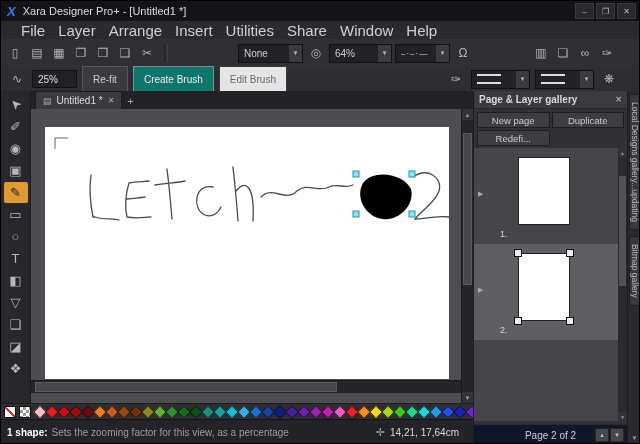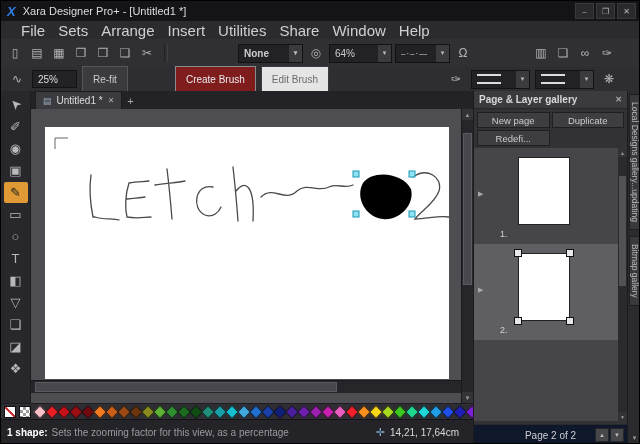--- a/index.html
+++ b/index.html
@@ -19,27 +19,27 @@
   
   .toolbar1{position:absolute;left:0;top:38px;right:0;height:28px;background:#303034;border-bottom:1px solid #222226;display:flex;align-items:center;padding:0 4px;gap:3px;}
   .toolbar2{position:absolute;left:0;top:66px;right:0;height:24px;background:#2e2e32;border-bottom:1px solid #1d1d21;display:flex;align-items:center;gap:5px;padding:0 6px;}
   .icon-group{display:flex;gap:2px;align-items:center;}
   .tbtn{width:20px;height:20px;display:flex;align-items:center;justify-content:center;font-size:12px;color:#b4b4b8;}
   .sep{width:2px;height:18px;border-left:1px solid #202024;border-right:1px solid #3e3e43;margin:0 4px;}
   .spacer60{width:60px;}
   .flexspacer{flex:1;}
   .dropdown{height:17px;background:#222226;border:1px solid #121216;display:flex;align-items:center;font-size:10px;color:#ccc;padding-left:5px;}
   .dropdown .arrow{width:13px;height:100%;display:flex;align-items:center;justify-content:center;background:#3a3a3f;margin-left:auto;font-size:7px;color:#bbb;}
-  .dd-style{width:58px;font-weight:bold;}
+  .dd-style{width:58px;}
   .dd-zoom{width:56px;}
   .dd-line{width:48px;}
   .dashes{font-size:8px;letter-spacing:1px;color:#ddd;}
   .field{width:38px;height:16px;background:#222226;border:1px solid #121216;color:#ddd;font-size:10px;display:flex;align-items:center;padding-left:5px;}
   .btn{height:17px;background:#3a3a3f;border:1px solid #55555a;color:#ccc;font-size:10px;padding:4px 10px;font-family:inherit;display:flex;align-items:center;}
-  .btn.primary{border-color:#8a8a90;background:#7f1d1d;color:#e8e8ec;margin-left:42px;}
+  .btn.primary{border-color:#8a8a90;background:#0f766e;color:#e8e8ec;}
   .btn.disabled{color:#6a6a6e;border-color:#3a3a3e;background:#e5e5e5;}
   .stroke-dd{width:52px;height:17px;background:#222226;border:1px solid #121216;display:flex;align-items:center;padding-left:5px;}
   .stroke-line{width:24px;height:6px;border-top:2px solid #ddd;border-bottom:2px solid #ddd;}
   .stroke-dd .arrow{width:13px;height:100%;display:flex;align-items:center;justify-content:center;background:#3a3a3f;margin-left:auto;font-size:7px;color:#bbb;}
   
   .lefttools{position:absolute;left:0;top:90px;width:30px;height:312px;background:#28282c;border-right:1px solid #1c1c20;display:flex;flex-direction:column;align-items:center;padding-top:3px;gap:1px;box-sizing:border-box;}
   .tool{width:24px;height:21px;display:flex;align-items:center;justify-content:center;color:#b8b8bc;font-size:13px;flex:none;}
   .tool span{display:inline-block;}
   .tool.active{background:#e09a35;color:#1d1d1d;border-radius:2px;}
   
@@ -106,21 +106,21 @@
     <span class="title">Xara Designer Pro+ - [Untitled1 *]</span>
     <span class="winctl">
       <span class="wbtn">–</span>
       <span class="wbtn">❐</span>
       <span class="wbtn">✕</span>
     </span>
   </div>
 
   <div class="menubar">
       <span class="menu-item">File</span>
-      <span class="menu-item">Sets</span>
+      <span class="menu-item">Layer</span>
       <span class="menu-item">Arrange</span>
       <span class="menu-item">Insert</span>
       <span class="menu-item">Utilities</span>
       <span class="menu-item">Share</span>
       <span class="menu-item">Window</span>
       <span class="menu-item">Help</span>
     </div>
 
   <div class="toolbar1">
     <span class="icon-group">

